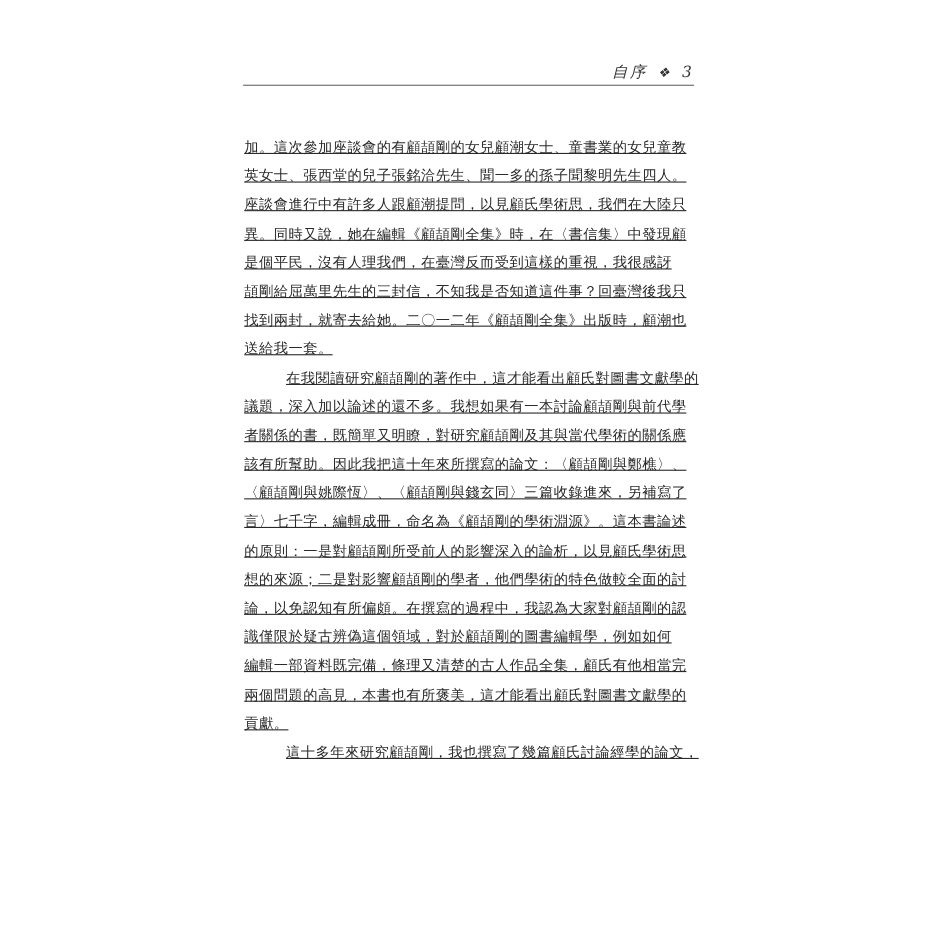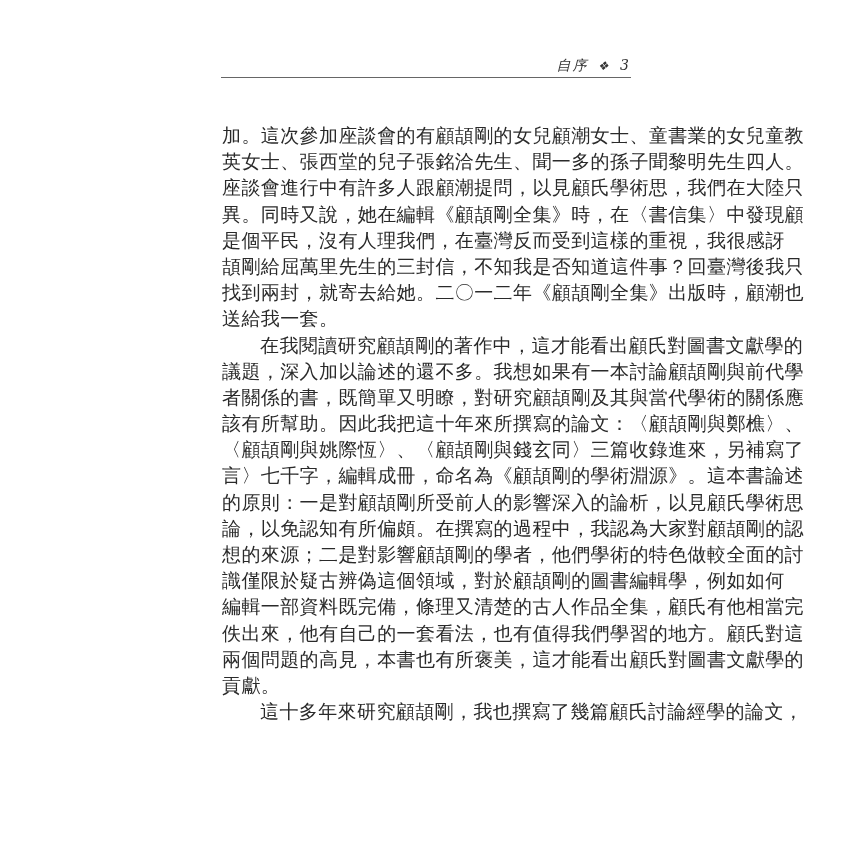--- a/index.html
+++ b/index.html
@@ -3,21 +3,21 @@
 <meta charset="utf-8">
 <style>
   html, body { margin: 0; padding: 0; background: #ffffff; }
   body { width: 850px; height: 850px; position: relative; overflow: hidden;
          font-family: "DejaVu Serif", "Liberation Serif", serif; color: #2a2a2a; }
   .header { position: absolute; left: 221px; top: 55px; width: 410px; height: 22px; font-style: italic; }
   .header-text { position: absolute; right: 0; top: 2px; font-size: 14px; letter-spacing: 2px; color: #333; white-space: nowrap; }
   .header-text .ornament { font-size: 12px; margin: 0 3px; }
   .header-rule { position: absolute; left: 221px; top: 77px; width: 410px; height: 0; border-top: 1.5px solid #666; }
   .body-text { position: absolute; left: 222px; top: 122px; width: 410px; }
-  .line { height: 26.2px; line-height: 26.2px; font-size: 19px; white-space: nowrap; letter-spacing: 0.4px; overflow: visible; }
+  .line { height: 26.2px; line-height: 26.2px; font-size: 13px; white-space: nowrap; letter-spacing: 0.4px; overflow: visible; text-decoration: underline; }
   .line.indent { padding-left: 38px; }
 </style>
 </head>
 <body>
 
 <div class="header">
   <div class="header-text">
     <span>自序</span>
     <span class="ornament">❖</span>
     <span>3</span>
@@ -34,21 +34,20 @@
   <div class="line">頡剛給屈萬里先生的三封信，不知我是否知道這件事？回臺灣後我只</div>
   <div class="line">找到兩封，就寄去給她。二〇一二年《顧頡剛全集》出版時，顧潮也</div>
   <div class="line">送給我一套。</div>
   <div class="line indent">在我閱讀研究顧頡剛的著作中，這才能看出顧氏對圖書文獻學的</div>
   <div class="line">議題，深入加以論述的還不多。我想如果有一本討論顧頡剛與前代學</div>
   <div class="line">者關係的書，既簡單又明瞭，對研究顧頡剛及其與當代學術的關係應</div>
   <div class="line">該有所幫助。因此我把這十年來所撰寫的論文：〈顧頡剛與鄭樵〉、</div>
   <div class="line">〈顧頡剛與姚際恆〉、〈顧頡剛與錢玄同〉三篇收錄進來，另補寫了</div>
   <div class="line">言〉七千字，編輯成冊，命名為《顧頡剛的學術淵源》。這本書論述</div>
   <div class="line">的原則：一是對顧頡剛所受前人的影響深入的論析，以見顧氏學術思</div>
+  <div class="line">想的來源；二是對影響顧頡剛的學者，他們學術的特色做較全面的討</div>
   <div class="line">論，以免認知有所偏頗。在撰寫的過程中，我認為大家對顧頡剛的認</div>
-  <div class="line">想的來源；二是對影響顧頡剛的學者，他們學術的特色做較全面的討</div>
   <div class="line">識僅限於疑古辨偽這個領域，對於顧頡剛的圖書編輯學，例如如何</div>
   <div class="line">編輯一部資料既完備，條理又清楚的古人作品全集，顧氏有他相當完</div>
-  <div class="line">佚出來，他有自己的一套看法，也有值得我們學習的地方。顧氏對這</div>
   <div class="line">兩個問題的高見，本書也有所褒美，這才能看出顧氏對圖書文獻學的</div>
   <div class="line">貢獻。</div>
   <div class="line indent">這十多年來研究顧頡剛，我也撰寫了幾篇顧氏討論經學的論文，</div>
 </div>
 
 </body></html>

